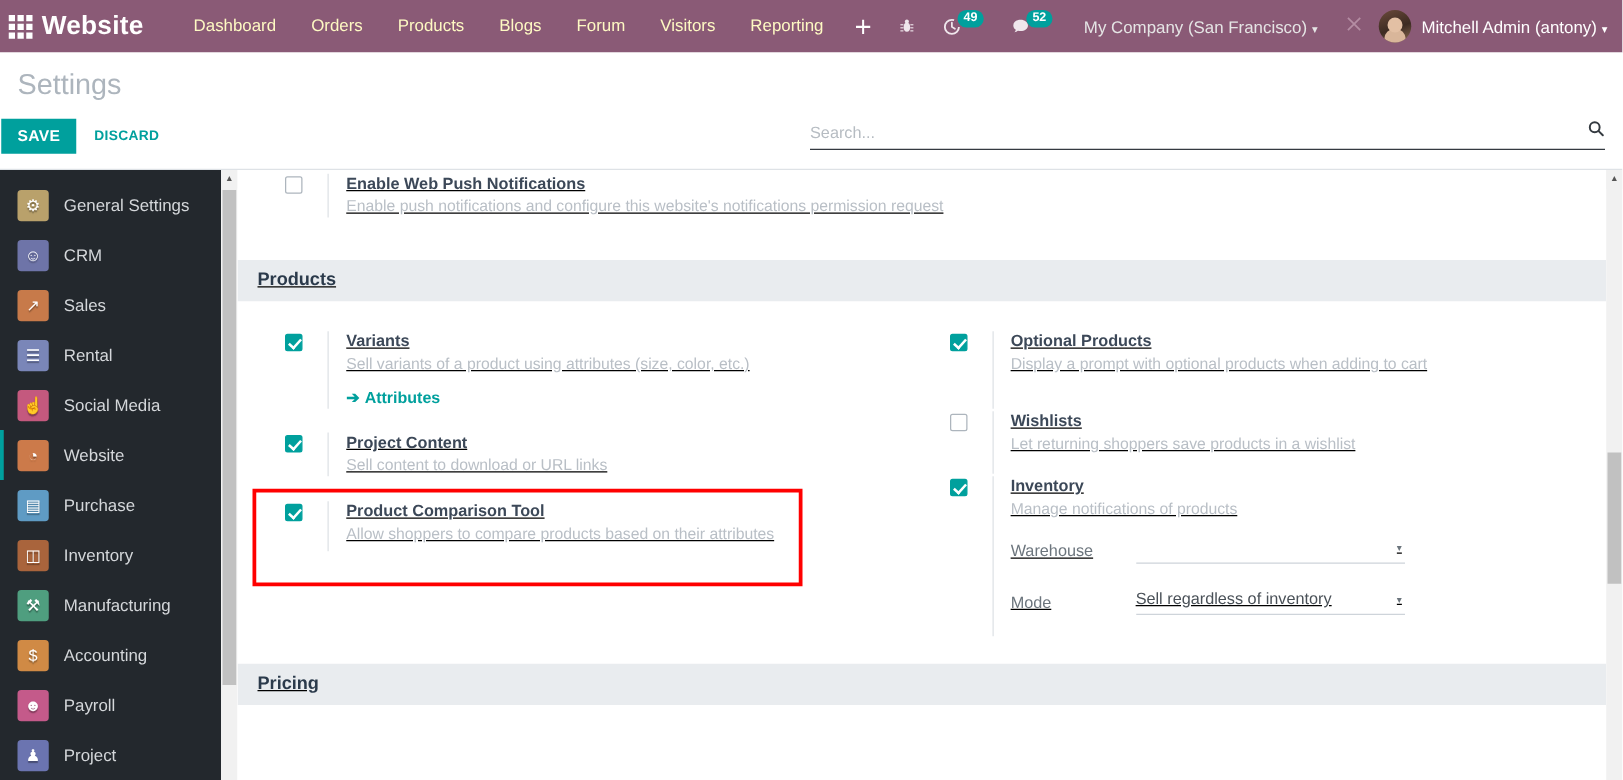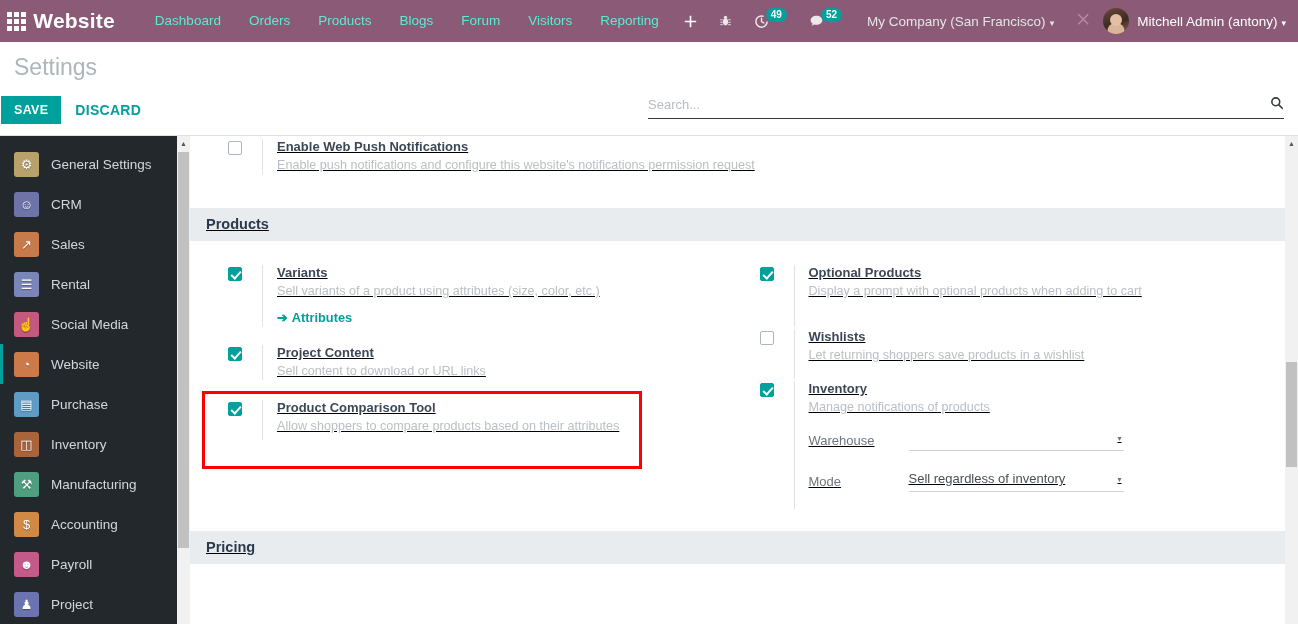--- a/index.html
+++ b/index.html
@@ -24,21 +24,21 @@
     display: grid; grid-template-columns: repeat(3, 5px);
     grid-template-rows: repeat(3, 5px); gap: 2px;
   }
   .apps-grid-inner i { background: #fff; display: block; width: 5px; height: 5px; }
   .brand {
     font-size: 21px; font-weight: bold; color: #fff;
     margin-right: 26px; letter-spacing: .2px;
   }
   .nav-links { display: flex; align-items: center; gap: 0; }
   .nav-link {
-    font-size: 13.5px; color: #5eead4; padding: 0 14px;
+    font-size: 13.5px; color: #fef9c3; padding: 0 14px;
     line-height: 42px; cursor: pointer; white-space: nowrap;
   }
   .nav-right {
     margin-left: auto; display: flex; align-items: center;
     height: 42px; padding-right: 12px;
   }
   .nav-icon {
     display: flex; align-items: center; justify-content: center;
     padding: 0 11px; cursor: pointer; color: #efe6ec; font-size: 15px;
     position: relative; height: 42px;
@@ -79,21 +79,21 @@
     font-size: 23px; color: #adb5bd; font-weight: normal;
   }
   .cp-buttons { position: absolute; left: 1px; top: 53px; display: flex; align-items: center; }
   .btn-save {
     background: #00a09d; color: #fff; border: none;
     font-size: 12.5px; font-weight: bold; letter-spacing: .3px;
     padding: 7px 13px; cursor: pointer; font-family: inherit;
   }
   .btn-discard {
     background: none; border: none; color: #00a09d;
-    font-size: 14px; font-weight: bold; letter-spacing: .3px;
+    font-size: 11px; font-weight: bold; letter-spacing: .3px;
     padding: 7px 14px; cursor: pointer; font-family: inherit;
   }
   .searchview {
     position: absolute; left: 648px; top: 54px; width: 636px;
     border-bottom: 1px solid #343a40; display: flex; align-items: center;
     padding-bottom: 5px;
   }
   .searchview input {
     flex: 1; border: none; outline: none; font-size: 13px;
     color: #495057; font-family: inherit; background: transparent;

